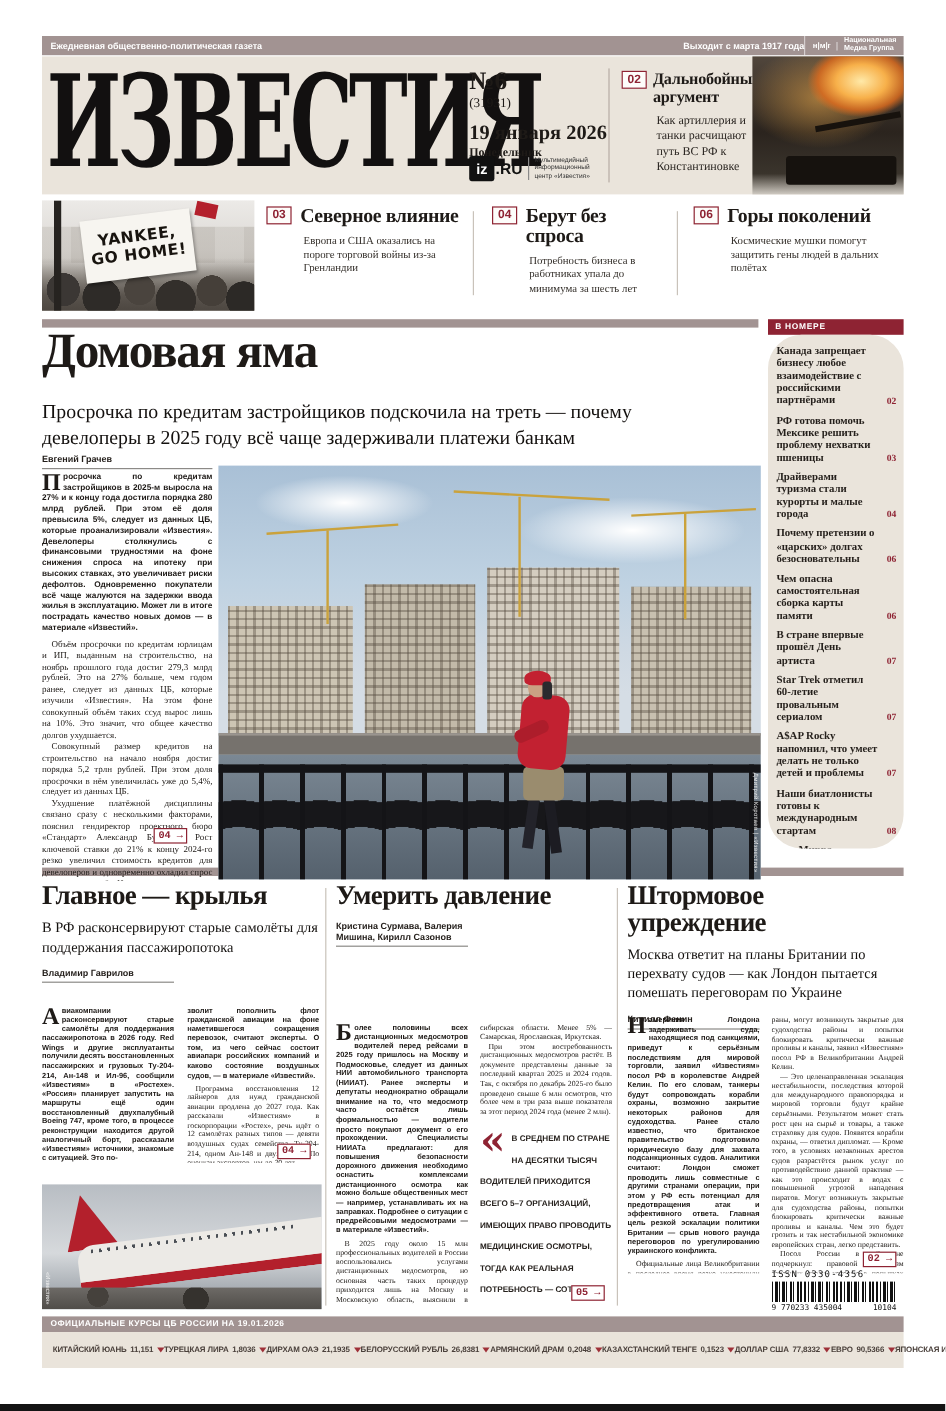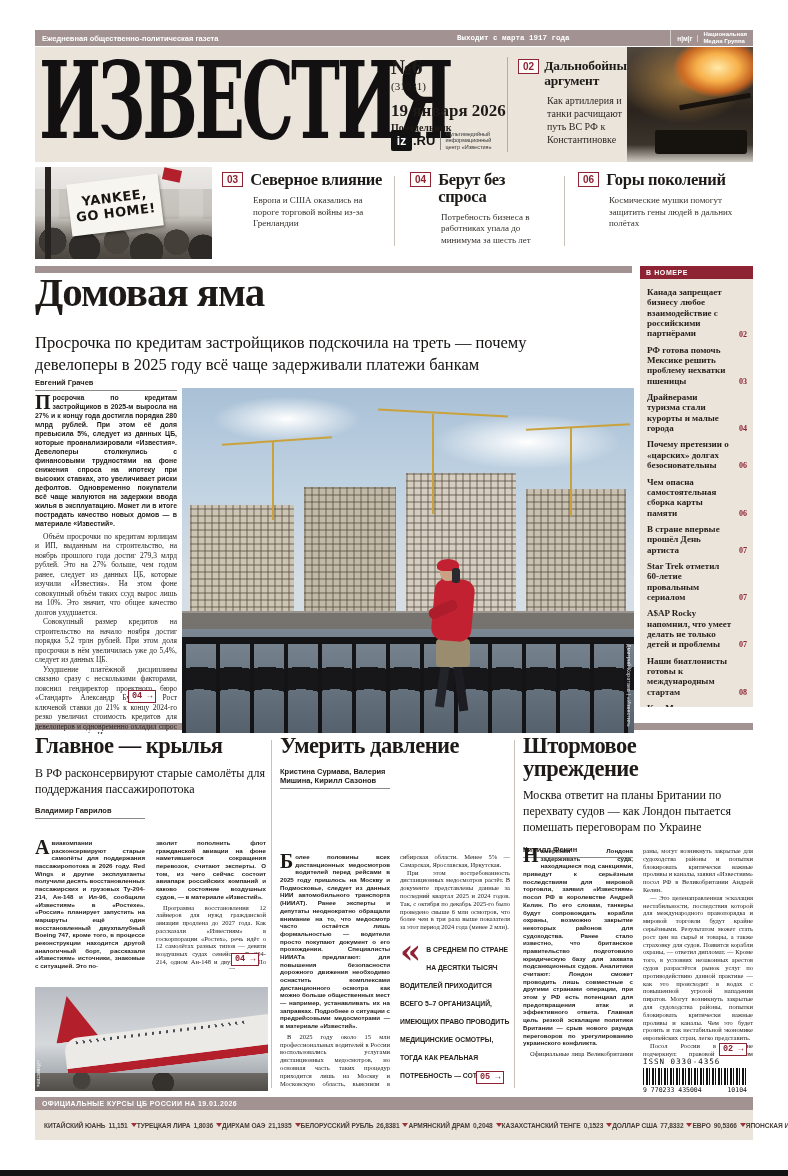--- a/index.html
+++ b/index.html
@@ -4,21 +4,21 @@
 <style>
   html,body{margin:0;padding:0;background:#fff;}
   .page{position:relative;width:788px;height:1176px;background:#fff;overflow:hidden;
         font-family:"Liberation Serif",serif;color:#1e1a17;}
   .abs{position:absolute;}
 
   
   .topbar{left:35px;top:30px;width:718px;height:16px;background:#a29392;display:flex;align-items:center;
           font-family:"Liberation Sans",sans-serif;color:#fff;font-size:7.5px;font-weight:700;}
   .topbar .tb-left{padding-left:7px;flex:1;}
-  .topbar .tb-center{flex:1;text-align:center;font-family:Liberation Mono, monospace;}
+  .topbar .tb-center{flex:1;text-align:right;}
   .nmg{display:flex;align-items:center;height:100%;border-left:1px solid rgba(255,255,255,.55);padding:0 6px;gap:5px;}
   .nmg-initials{font-size:6.5px;font-weight:700;border-right:1px solid rgba(255,255,255,.55);padding-right:5px;}
   .nmg-name{font-size:6px;line-height:1.15;font-weight:700;}
 
   
   .masthead{left:35px;top:47px;width:718px;height:115px;background:#eae4db;}
   .brand{position:absolute;left:4px;top:2px;height:110px;overflow:visible;white-space:nowrap;
          font-family:"DejaVu Serif",serif;font-weight:700;font-size:106px;line-height:104px;
          letter-spacing:-5px;transform:scaleX(0.62);transform-origin:0 0;color:#121010;}
   .issue{position:absolute;left:356px;top:10px;width:118px;}
@@ -76,21 +76,21 @@
   .bar{background:#a29392;}
   .div-main{left:35px;top:266px;width:597px;height:7px;}
   .div-bottom{left:35px;top:723px;width:718px;height:7px;}
   .black-strip{left:0;top:1170px;width:788px;height:6px;background:#141414;}
 
   
   .sb-head{left:640px;top:266px;width:113px;height:13px;background:#8e2333;color:#fff;
            font-family:"Liberation Sans",sans-serif;font-weight:700;font-size:7px;letter-spacing:.6px;
            line-height:13px;padding-left:6px;box-sizing:border-box;}
   .sb-body{left:640px;top:279px;width:113px;height:428px;background:#eae4db;box-sizing:border-box;
-           padding:8px 6px 6px 7px;overflow:hidden;}
+           padding:8px 6px 6px 7px;overflow:hidden;border-radius:28px;}
   .sb-item{position:relative;margin-bottom:6px;padding-right:15px;font-size:9px;font-weight:700;
            line-height:1.15;color:#241f1b;}
   .sb-num{position:absolute;right:0;bottom:0;color:#8e2333;font-size:8px;font-weight:700;}
 
   
   .headline{left:35px;top:272px;font-size:41px;font-weight:700;letter-spacing:-1px;line-height:1;}
   .subhead{left:35px;top:332px;width:540px;font-size:16.5px;line-height:1.32;color:#14110f;}
   .byline{font-family:"Liberation Sans",sans-serif;font-weight:700;font-size:7.5px;color:#221d19;
           border-bottom:1px solid #8c8a87;padding-bottom:3px;}
   .lead-byline{left:35px;top:378px;width:142px;}

